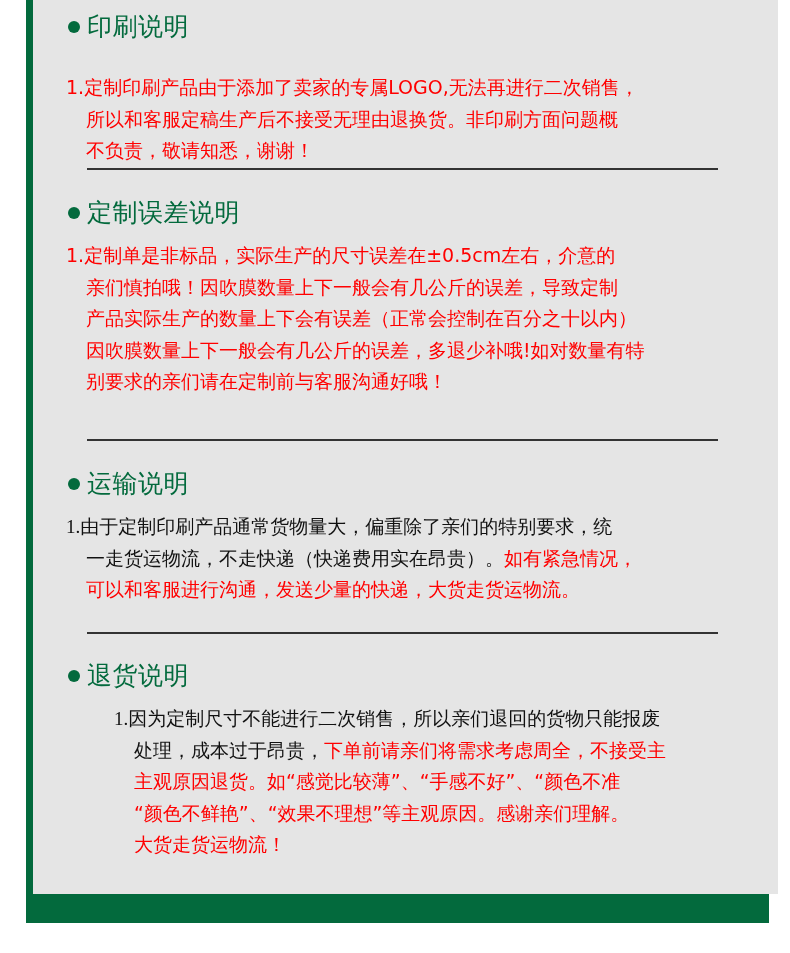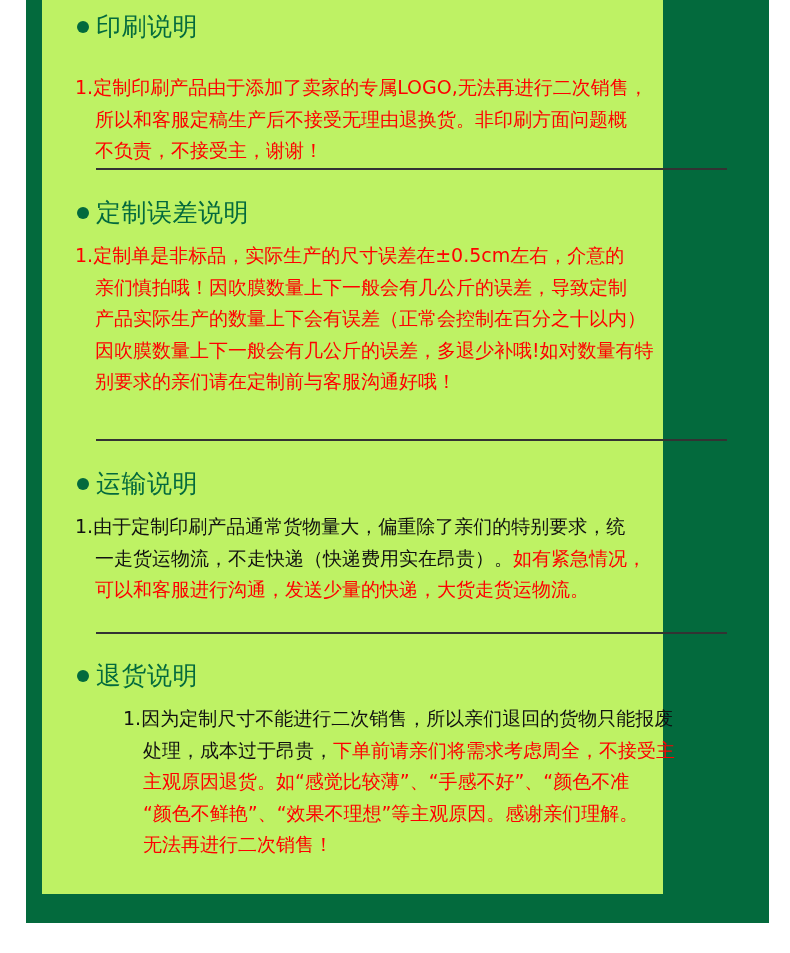--- a/index.html
+++ b/index.html
@@ -1,45 +1,45 @@
 <!DOCTYPE html>
 <html><head>
 <meta charset="utf-8">
 <style>
   html, body { margin:0; padding:0; background:#ffffff; }
   body { width:790px; height:953px; position:relative; overflow:hidden;
          font-family: "DejaVu Sans", "Liberation Sans", sans-serif; }
   .frame { position:absolute; left:26px; top:0; width:743px; height:923px; background:#036a3d; }
-  .panel { position:absolute; left:42px; top:0; width:621px; height:894px; background:#bef264; }
+  .panel { position:absolute; left:33px; top:0; width:745px; height:894px; background:#e5e5e5; }
   .section { position:absolute; left:0; width:711px; }
   .heading { position:absolute; left:35px; height:36px; display:flex; align-items:center; }
   .dot { width:12px; height:12px; border-radius:50%; background:#036a3d; margin-right:7px; margin-top:2px; }
   .heading-text { color:#036a3d; font-size:25px; letter-spacing:0.5px; }
   .body { position:absolute; left:33px; width:680px; font-size:19px; line-height:31.5px; color:#000; }
   .line { white-space:nowrap; }
   .indent { padding-left:20px; }
   .red { color:#ff0000; }
-  .black { color:#111; }
+  .black { color:#111;font-family:Liberation Serif, serif; }
   .divider { position:absolute; left:54px; width:631px; height:2px; background:#333; }
 </style>
 </head>
 <body>
 
 <div class="frame"></div>
 <div class="panel">
 
   <div class="section" style="top:0;">
     <div class="heading" style="top:8px;">
       <span class="dot"></span>
       <span class="heading-text">印刷说明</span>
     </div>
     <div class="body" style="top:56px;margin-top:16px;">
       <div class="line"><span class="red">1.定制印刷产品由于添加了卖家的专属LOGO,无法再进行二次销售，</span></div>
       <div class="line indent"><span class="red">所以和客服定稿生产后不接受无理由退换货。非印刷方面问题概</span></div>
-      <div class="line indent"><span class="red">不负责，不接受主，谢谢！</span></div>
+      <div class="line indent"><span class="red">不负责，敬请知悉，谢谢！</span></div>
     </div>
     <div class="divider" style="top:168px;"></div>
   </div>
 
   <div class="section" style="top:0;">
     <div class="heading" style="top:194px;">
       <span class="dot"></span>
       <span class="heading-text">定制误差说明</span>
     </div>
     <div class="body" style="top:240px;">
@@ -68,17 +68,17 @@
   <div class="section" style="top:0;">
     <div class="heading" style="top:657px;">
       <span class="dot"></span>
       <span class="heading-text">退货说明</span>
     </div>
     <div class="body" style="top:703px;margin-left:48px;">
       <div class="line"><span class="black">1.因为定制尺寸不能进行二次销售，所以亲们退回的货物只能报废</span></div>
       <div class="line indent"><span class="black">处理，成本过于昂贵，</span><span class="red">下单前请亲们将需求考虑周全，不接受主</span></div>
       <div class="line indent"><span class="red">主观原因退货。如“感觉比较薄”、“手感不好”、“颜色不准</span></div>
       <div class="line indent"><span class="red">“颜色不鲜艳”、“效果不理想”等主观原因。感谢亲们理解。</span></div>
-      <div class="line indent"><span class="red">无法再进行二次销售！</span></div>
+      <div class="line indent"><span class="red">大货走货运物流！</span></div>
     </div>
   </div>
 
 </div>
 
 </body></html>

